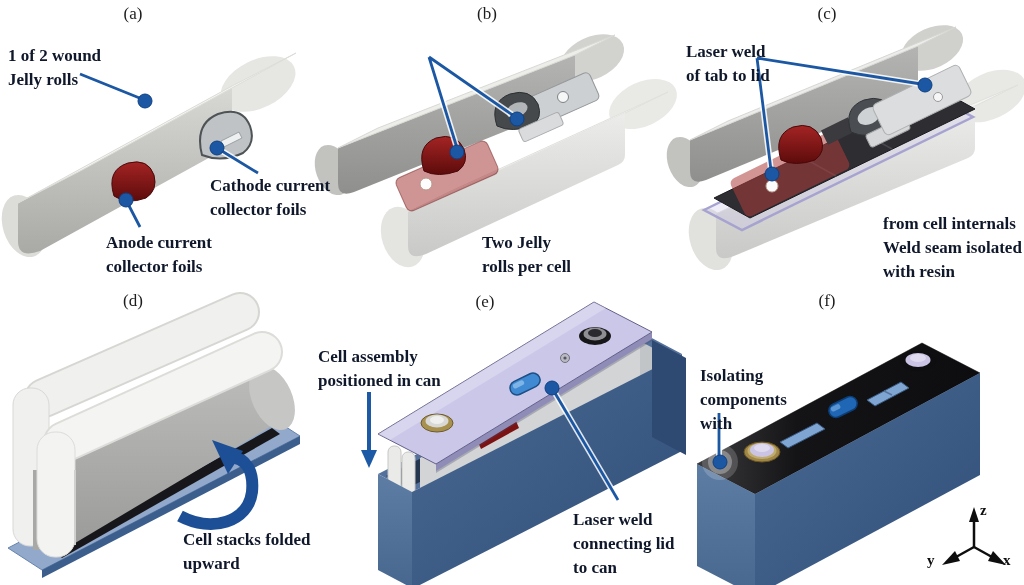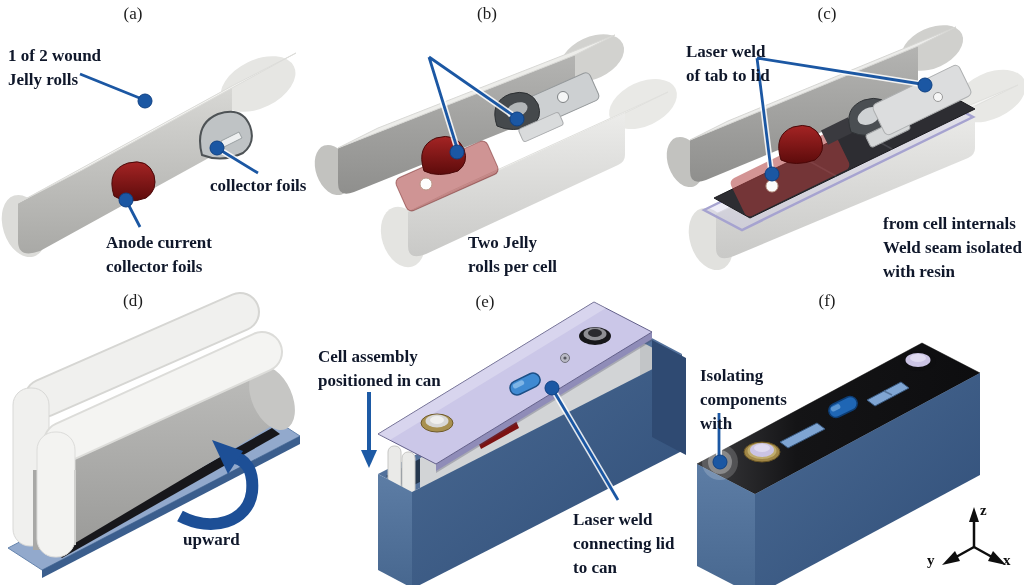--- a/index.html
+++ b/index.html
@@ -260,43 +260,45 @@
 <div class="plabel" style="left:827px;top:4px">(c)</div>
 <div class="plabel" style="left:133px;top:291px">(d)</div>
 <div class="plabel" style="left:485px;top:292px">(e)</div>
 <div class="plabel" style="left:827px;top:291px">(f)</div>
 
 <div class="ann" style="left:8px;top:44px">
   <div>1 of 2 wound</div>
   <div>Jelly rolls</div>
 </div>
 <div class="ann" style="left:210px;top:174px">
+  <div>Cathode current</div>
   <div>collector foils</div>
 </div>
 <div class="ann" style="left:106px;top:231px">
   <div>Anode current</div>
   <div>collector foils</div>
 </div>
 
-<div class="ann" style="left:468px;top:231px">
+<div class="ann" style="left:482px;top:231px">
   <div>Two Jelly</div>
   <div>rolls per cell</div>
 </div>
 
 <div class="ann" style="left:686px;top:40px">
   <div>Laser weld</div>
   <div>of tab to lid</div>
 </div>
 <div class="ann" style="left:883px;top:212px">
   <div>from cell internals</div>
   <div>Weld seam isolated</div>
   <div>with resin</div>
 </div>
 
 <div class="ann" style="left:183px;top:528px">
+  <div>Cell stacks folded</div>
   <div>upward</div>
 </div>
 
 <div class="ann" style="left:318px;top:345px">
   <div>Cell assembly</div>
   <div>positioned in can</div>
 </div>
 <div class="ann" style="left:573px;top:508px">
   <div>Laser weld</div>
   <div>connecting lid</div>

